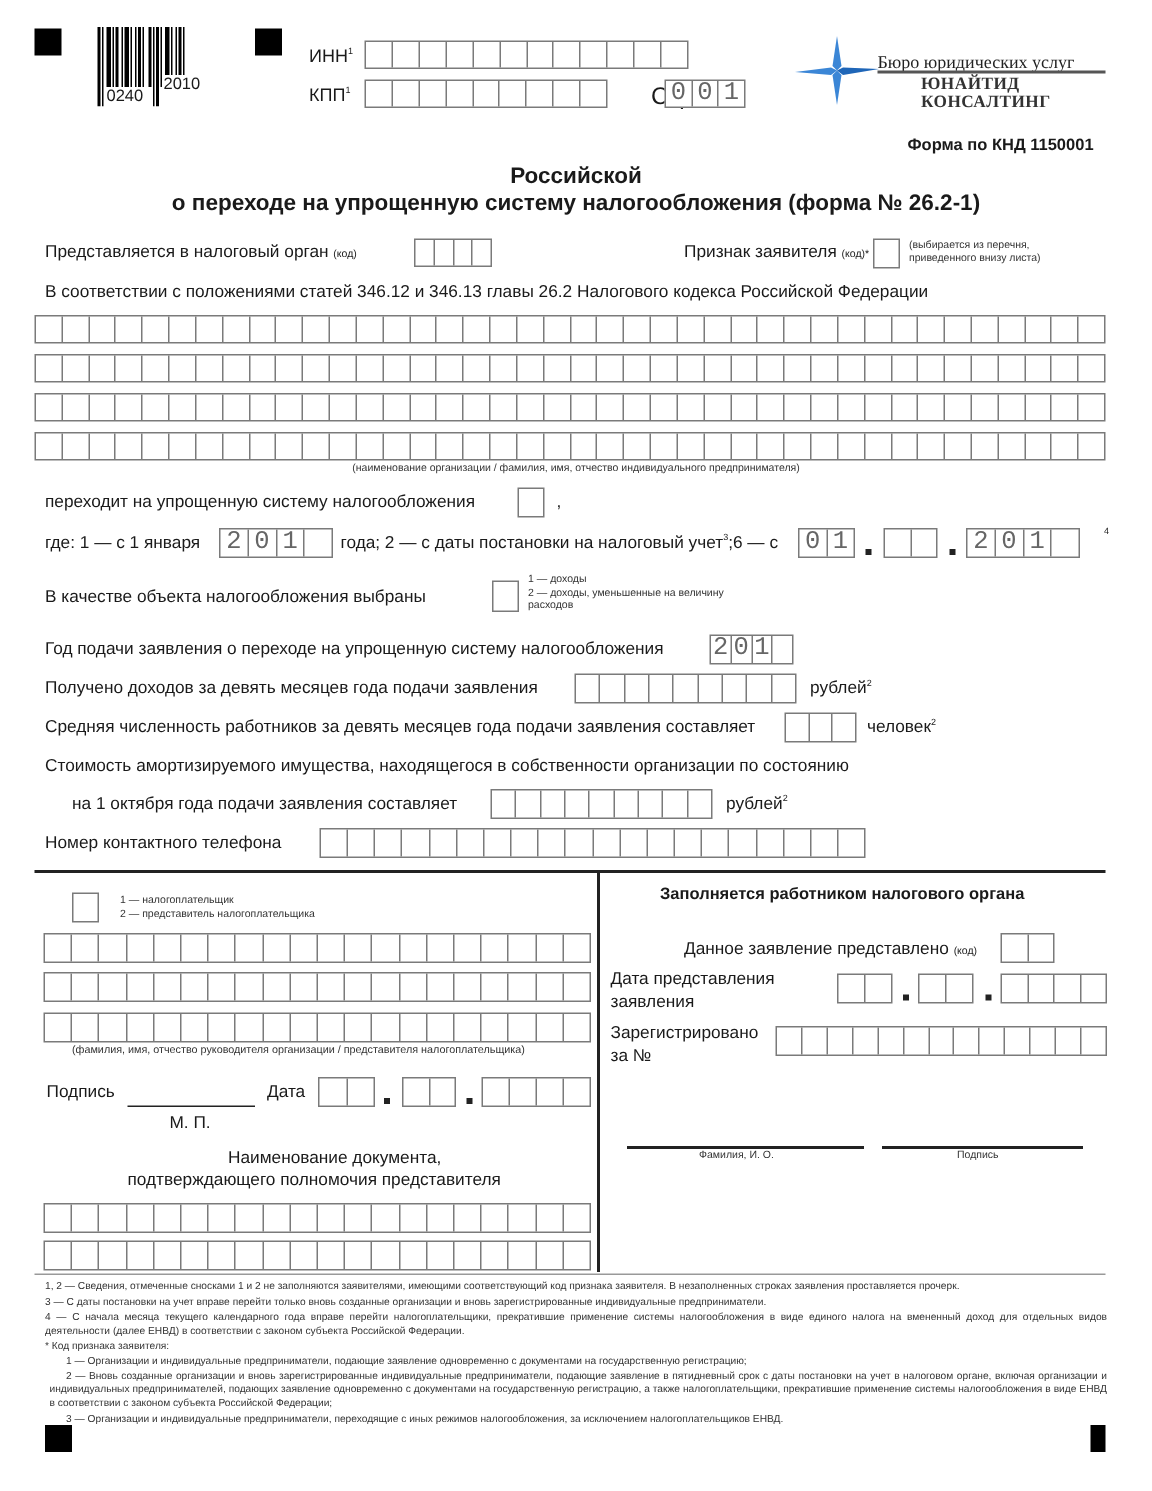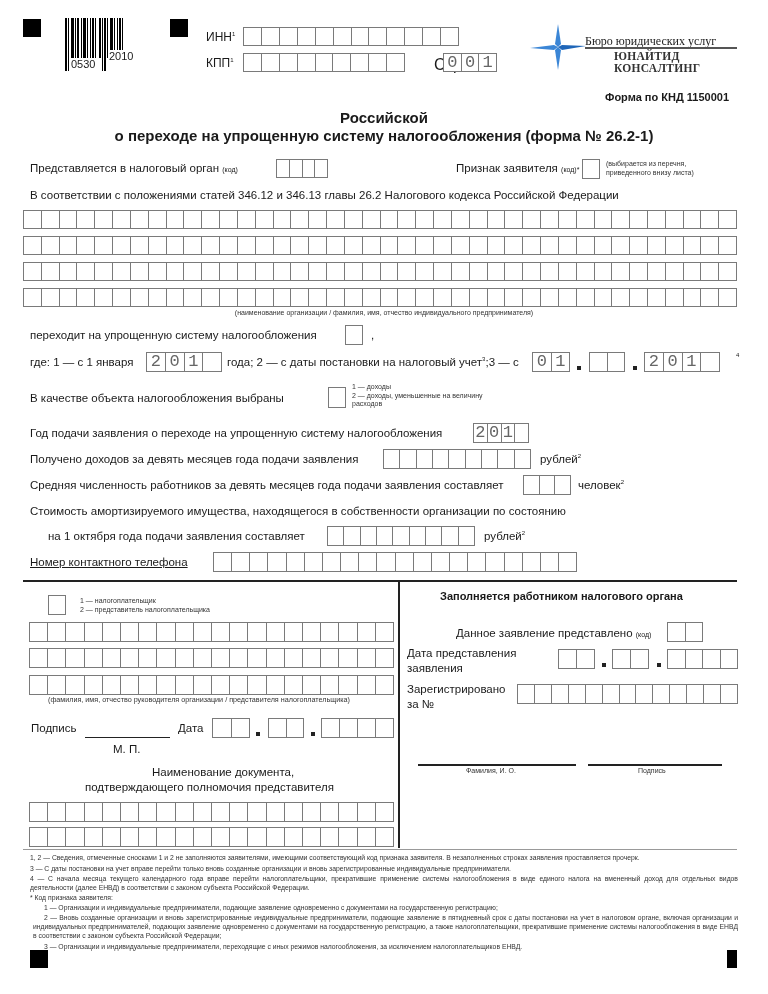--- a/index.html
+++ b/index.html
@@ -47,21 +47,21 @@
       <rect x="36" y="0" width="2" height="40" fill="#000"></rect>
       <rect x="39" y="0" width="1" height="53" fill="#000"></rect>
       <rect x="41" y="0" width="2" height="53" fill="#000"></rect>
       <rect x="44" y="0" width="1" height="40" fill="#000"></rect>
       <rect x="47" y="0" width="3" height="40" fill="#000"></rect>
       <rect x="51" y="0" width="1" height="40" fill="#000"></rect>
       <rect x="54" y="0" width="1" height="40" fill="#000"></rect>
       <rect x="56" y="0" width="2" height="40" fill="#000"></rect>
       <rect x="59" y="0" width="1" height="40" fill="#000"></rect>
     </svg>
-  <span class="abs" style="left:7px;top:40px;font-size:11px;background:#fff;padding:0 1px;">0530</span>
+  <span class="abs" style="left:7px;top:40px;font-size:11px;background:#fff;padding:0 1px;">0240</span>
   <span class="abs" style="left:45px;top:32px;font-size:11px;background:#fff;padding:0 1px;">2010</span>
 </div>
 
 <div class="lbl" style="left:206px;top:30px;font-size:12px;">
   <span>ИНН</span><span class="sup">1</span>
 </div>
 <div class="cells" style="left:243px;top:27px;width:216px;">
     <div class="c"></div>
     <div class="c"></div>
     <div class="c"></div>
@@ -317,21 +317,21 @@
 <div class="lbl" style="left:371px;top:329px;">,</div>
 
 <div class="lbl" style="left:30px;top:356px;">где: 1 — с 1 января</div>
 <div class="cells" style="left:146px;top:352px;width:76px;height:20px;">
     <div class="c">2</div>
     <div class="c">0</div>
     <div class="c">1</div>
     <div class="c"></div>
   </div>
 <div class="lbl" style="left:227px;top:356px;">
-  <span>года;  2 — с даты постановки на налоговый учет</span><span class="sup">3</span><span>;3 — с</span>
+  <span>года;  2 — с даты постановки на налоговый учет</span><span class="sup">3</span><span>;6 — с</span>
 </div>
 <div class="cells" style="left:532px;top:352px;width:38px;height:20px;">
     <div class="c">0</div>
     <div class="c">1</div>
   </div>
 <div class="dot" style="left:577px;top:366px;"></div>
 <div class="cells" style="left:589px;top:352px;width:36px;height:20px;">
     <div class="c"></div>
     <div class="c"></div>
   </div>
@@ -392,21 +392,21 @@
     <div class="c"></div>
     <div class="c"></div>
     <div class="c"></div>
     <div class="c"></div>
     <div class="c"></div>
     <div class="c"></div>
     <div class="c"></div>
   </div>
 <div class="lbl" style="left:484px;top:530px;"><span>рублей</span><span class="sup">2</span></div>
 
-<div class="lbl" style="left:30px;top:556px;text-decoration:underline;">Номер контактного телефона</div>
+<div class="lbl" style="left:30px;top:556px;">Номер контактного телефона</div>
 <div class="cells" style="left:213px;top:552px;width:364px;height:20px;">
     <div class="c"></div>
     <div class="c"></div>
     <div class="c"></div>
     <div class="c"></div>
     <div class="c"></div>
     <div class="c"></div>
     <div class="c"></div>
     <div class="c"></div>
     <div class="c"></div>

